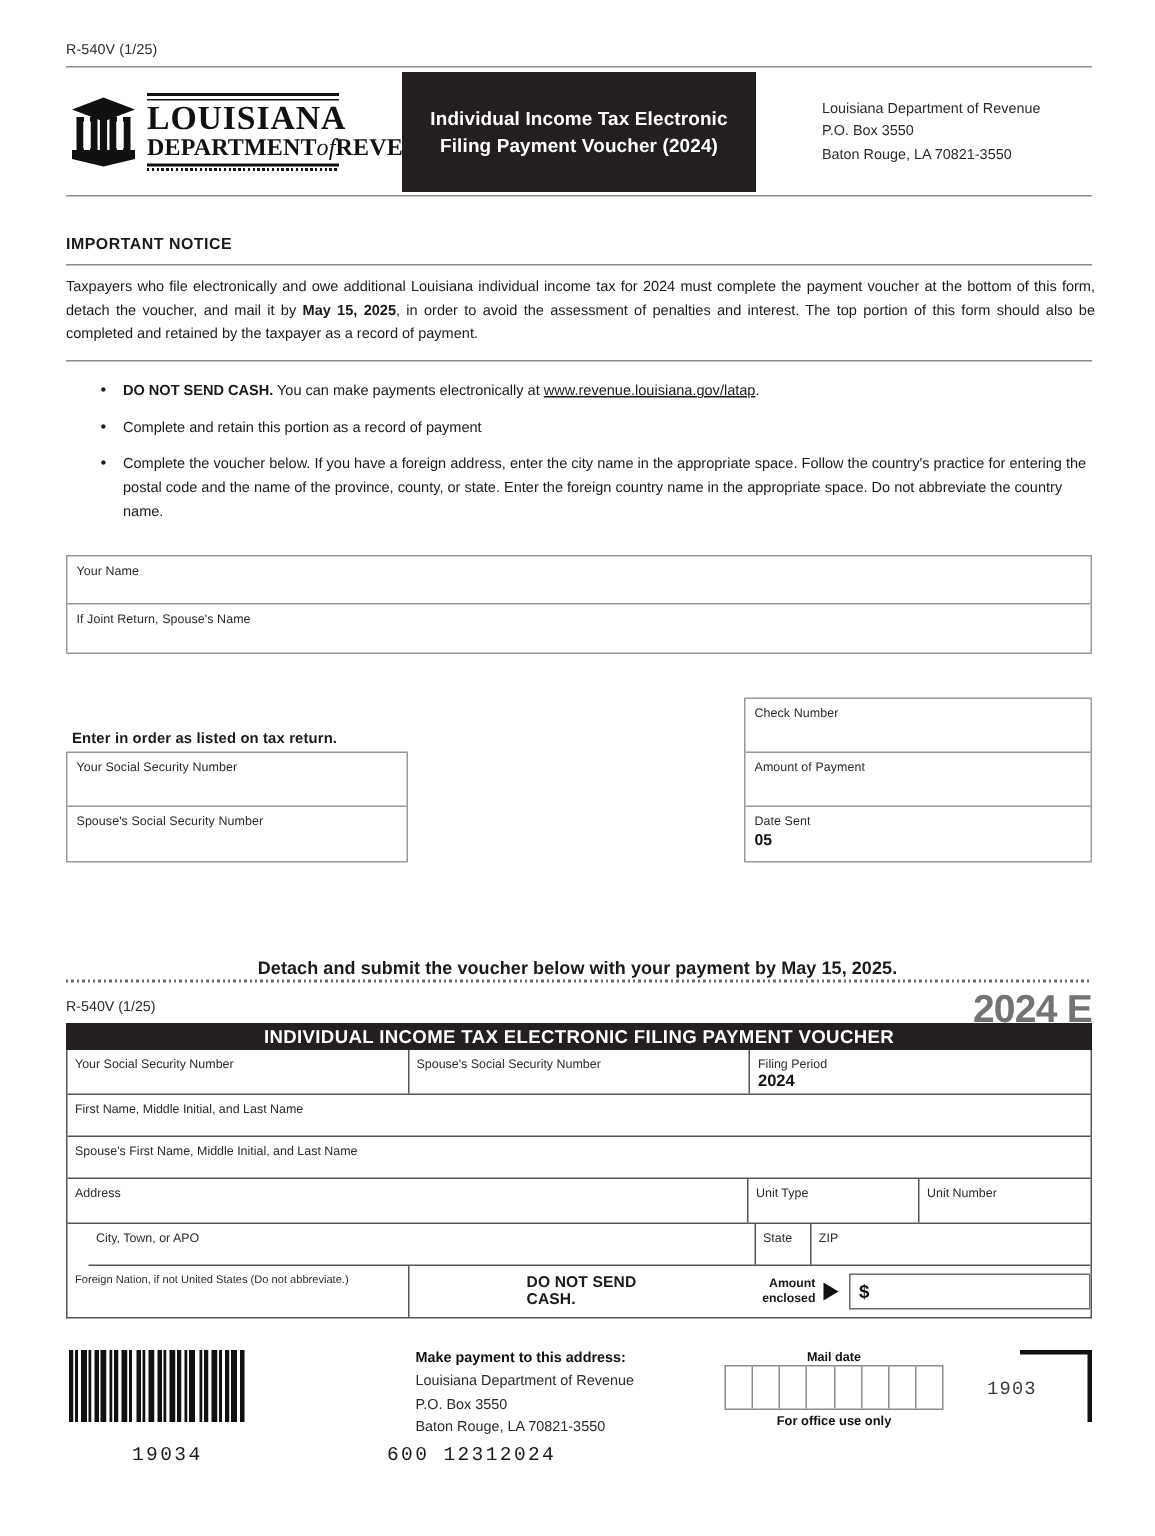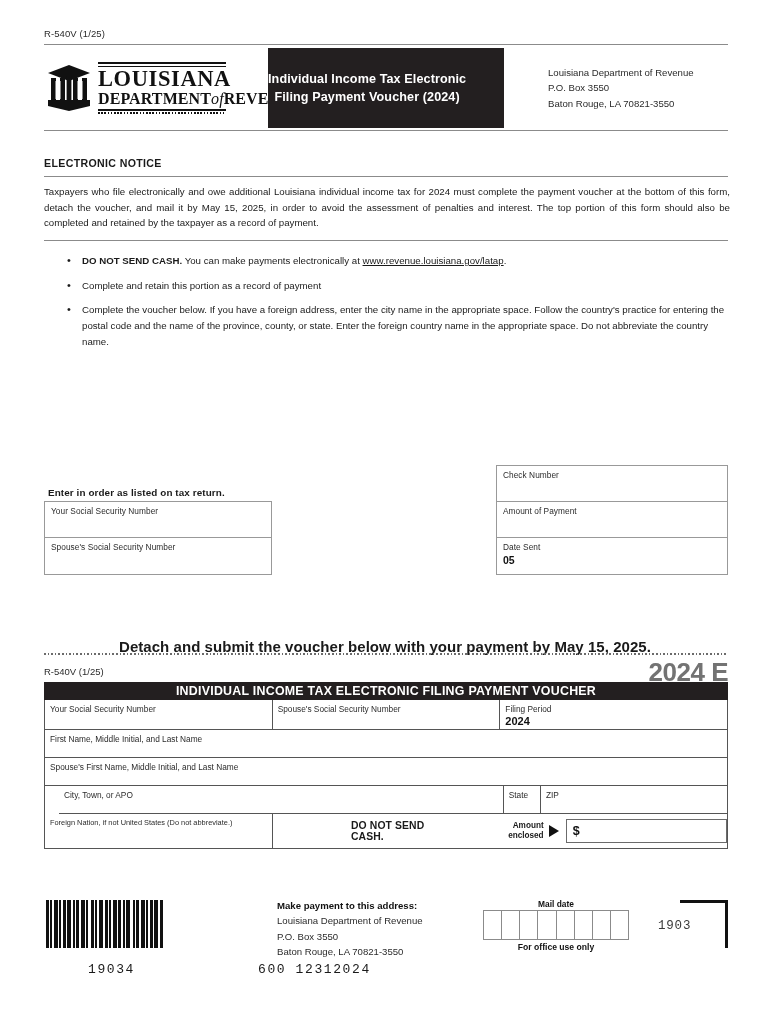--- a/index.html
+++ b/index.html
@@ -60,21 +60,21 @@
   }
   .logo-dor i { font-style: italic; font-weight: 400; }
   .logo-rule-c { border-top: 2.2px solid #111; width: 128px; }
   .logo-dots {
     width: 128px; height: 2px; margin-top: 1.2px;
     background-image: repeating-linear-gradient(to right, #111 0 1.6px, transparent 1.6px 3.2px);
   }
 
   .mast-center {
     flex: 1 1 auto; background: #231f20; color: #fff;
-    display: flex; align-items: center; 
+    display: flex; align-items: center; justify-content: center;
     text-align: center;
   }
   .mast-center-inner {
     font-size: 12.6px; font-weight: 700; line-height: 1.45;
     letter-spacing: 0.1px;
   }
   .mast-addr {
     width: 192px; padding-left: 12px;
     display: flex; flex-direction: column; justify-content: center;
     font-size: 9.6px; line-height: 1.62; color: #2b2b2b;
@@ -84,21 +84,21 @@
   .notice-title {
     position: absolute; left: 44px; top: 157px;
     font-size: 10.6px; font-weight: 700; letter-spacing: 0.35px;
   }
   .rule.notice-under { top: 176px; }
   .notice-body {
     position: absolute; left: 44px; top: 184px; width: 686px;
     font-size: 9.7px; line-height: 1.62; text-align: justify;
     color: #1a1a1a;
   }
-  .notice-body b { font-weight: 400; }
+  .notice-body b { font-weight: 700; }
   .rule.notice-end { top: 240px; }
 
   
   .bullets {
     position: absolute; left: 64px; top: 253px; width: 666px;
     font-size: 9.7px; line-height: 1.62;
   }
   .bullet { position: relative; padding-left: 18px; margin-bottom: 9px; }
   .bullet:last-child { margin-bottom: 0; }
   .bullet::before {
@@ -135,21 +135,21 @@
 
   #ssn-box { left: 44px; top: 501px; width: 228px; }
   #ssn-box .fld { height: 36px; }
 
   #pay-box { left: 496px; top: 465px; width: 232px; }
   #pay-box .fld { height: 36px; }
 
   
   .detach-text {
     position: absolute; left: 0; top: 638px; width: 770px;
-    text-align: center; font-size: 15px; font-weight: 700;
+    text-align: center; font-size: 12px; font-weight: 700;
     letter-spacing: 0.05px;
   }
   .detach-dots {
     position: absolute; left: 44px; top: 653px; width: 684px; height: 2px;
     background-image: repeating-linear-gradient(to right, #6b6b6b 0 1.6px, transparent 1.6px 3.6px);
   }
 
   
   .form-id-bot {
     position: absolute; left: 44px; top: 666px;
@@ -327,39 +327,49 @@
 
     <div class="mast-addr">
       <div>Louisiana Department of Revenue</div>
       <div>P.O. Box 3550</div>
       <div>Baton Rouge, LA 70821-3550</div>
     </div>
   </div>
 
   <div class="rule below-header"></div>
 
-  <div class="notice-title">ELECTRONIC NOTICE</div>
+  <div class="notice-title">IMPORTANT NOTICE</div>
   <div class="rule notice-under"></div>
   <div class="notice-body">
     <span>Taxpayers who file electronically and owe additional Louisiana individual income tax for 2024 must complete the payment voucher at the bottom of this form, detach the voucher, and mail it by </span><b>May 15, 2025</b><span>, in order to avoid the assessment of penalties and interest. The top portion of this form should also be completed and retained by the taxpayer as a record of payment.</span>
   </div>
   <div class="rule notice-end"></div>
 
   <div class="bullets">
     <div class="bullet">
       <b>DO NOT SEND CASH.</b><span> You can make payments electronically at </span><a href="#">www.revenue.louisiana.gov/latap</a><span>.</span>
     </div>
     <div class="bullet">
       <span>Complete and retain this portion as a record of payment</span>
     </div>
     <div class="bullet">
       <span>Complete the voucher below. If you have a foreign address, enter the city name in the appropriate space. Follow the country's practice for entering the postal code and the name of the province, county, or state. Enter the foreign country name in the appropriate space. Do not abbreviate the country name.</span>
     </div>
   </div>
 
+  <div class="box-grid" id="name-box">
+    <div class="fld tall">
+      <div class="fld-lab">Your Name</div>
+      <div class="fld-val"></div>
+    </div>
+    <div class="fld tall">
+      <div class="fld-lab">If Joint Return, Spouse's Name</div>
+      <div class="fld-val"></div>
+    </div>
+  </div>
 
   <div class="enter-order">Enter in order as listed on tax return.</div>
 
   <div class="box-grid" id="ssn-box">
     <div class="fld">
       <div class="fld-lab">Your Social Security Number</div>
       <div class="fld-val"></div>
     </div>
     <div class="fld">
       <div class="fld-lab">Spouse's Social Security Number</div>
@@ -413,20 +423,34 @@
       </div>
     </div>
 
     <div class="vrow r3">
       <div class="vcell w-full">
         <div class="vlab">Spouse's First Name, Middle Initial, and Last Name</div>
         <div class="vval"></div>
       </div>
     </div>
 
+    <div class="vrow r4">
+      <div class="vcell w-addr">
+        <div class="vlab">Address</div>
+        <div class="vval"></div>
+      </div>
+      <div class="vcell w-ut">
+        <div class="vlab">Unit Type</div>
+        <div class="vval"></div>
+      </div>
+      <div class="vcell w-un">
+        <div class="vlab">Unit Number</div>
+        <div class="vval"></div>
+      </div>
+    </div>
 
     <div class="vrow r5">
       <div class="vcell w-city">
         <div class="vlab">City, Town, or APO</div>
         <div class="vval"></div>
       </div>
       <div class="vcell w-st">
         <div class="vlab">State</div>
         <div class="vval"></div>
       </div>

